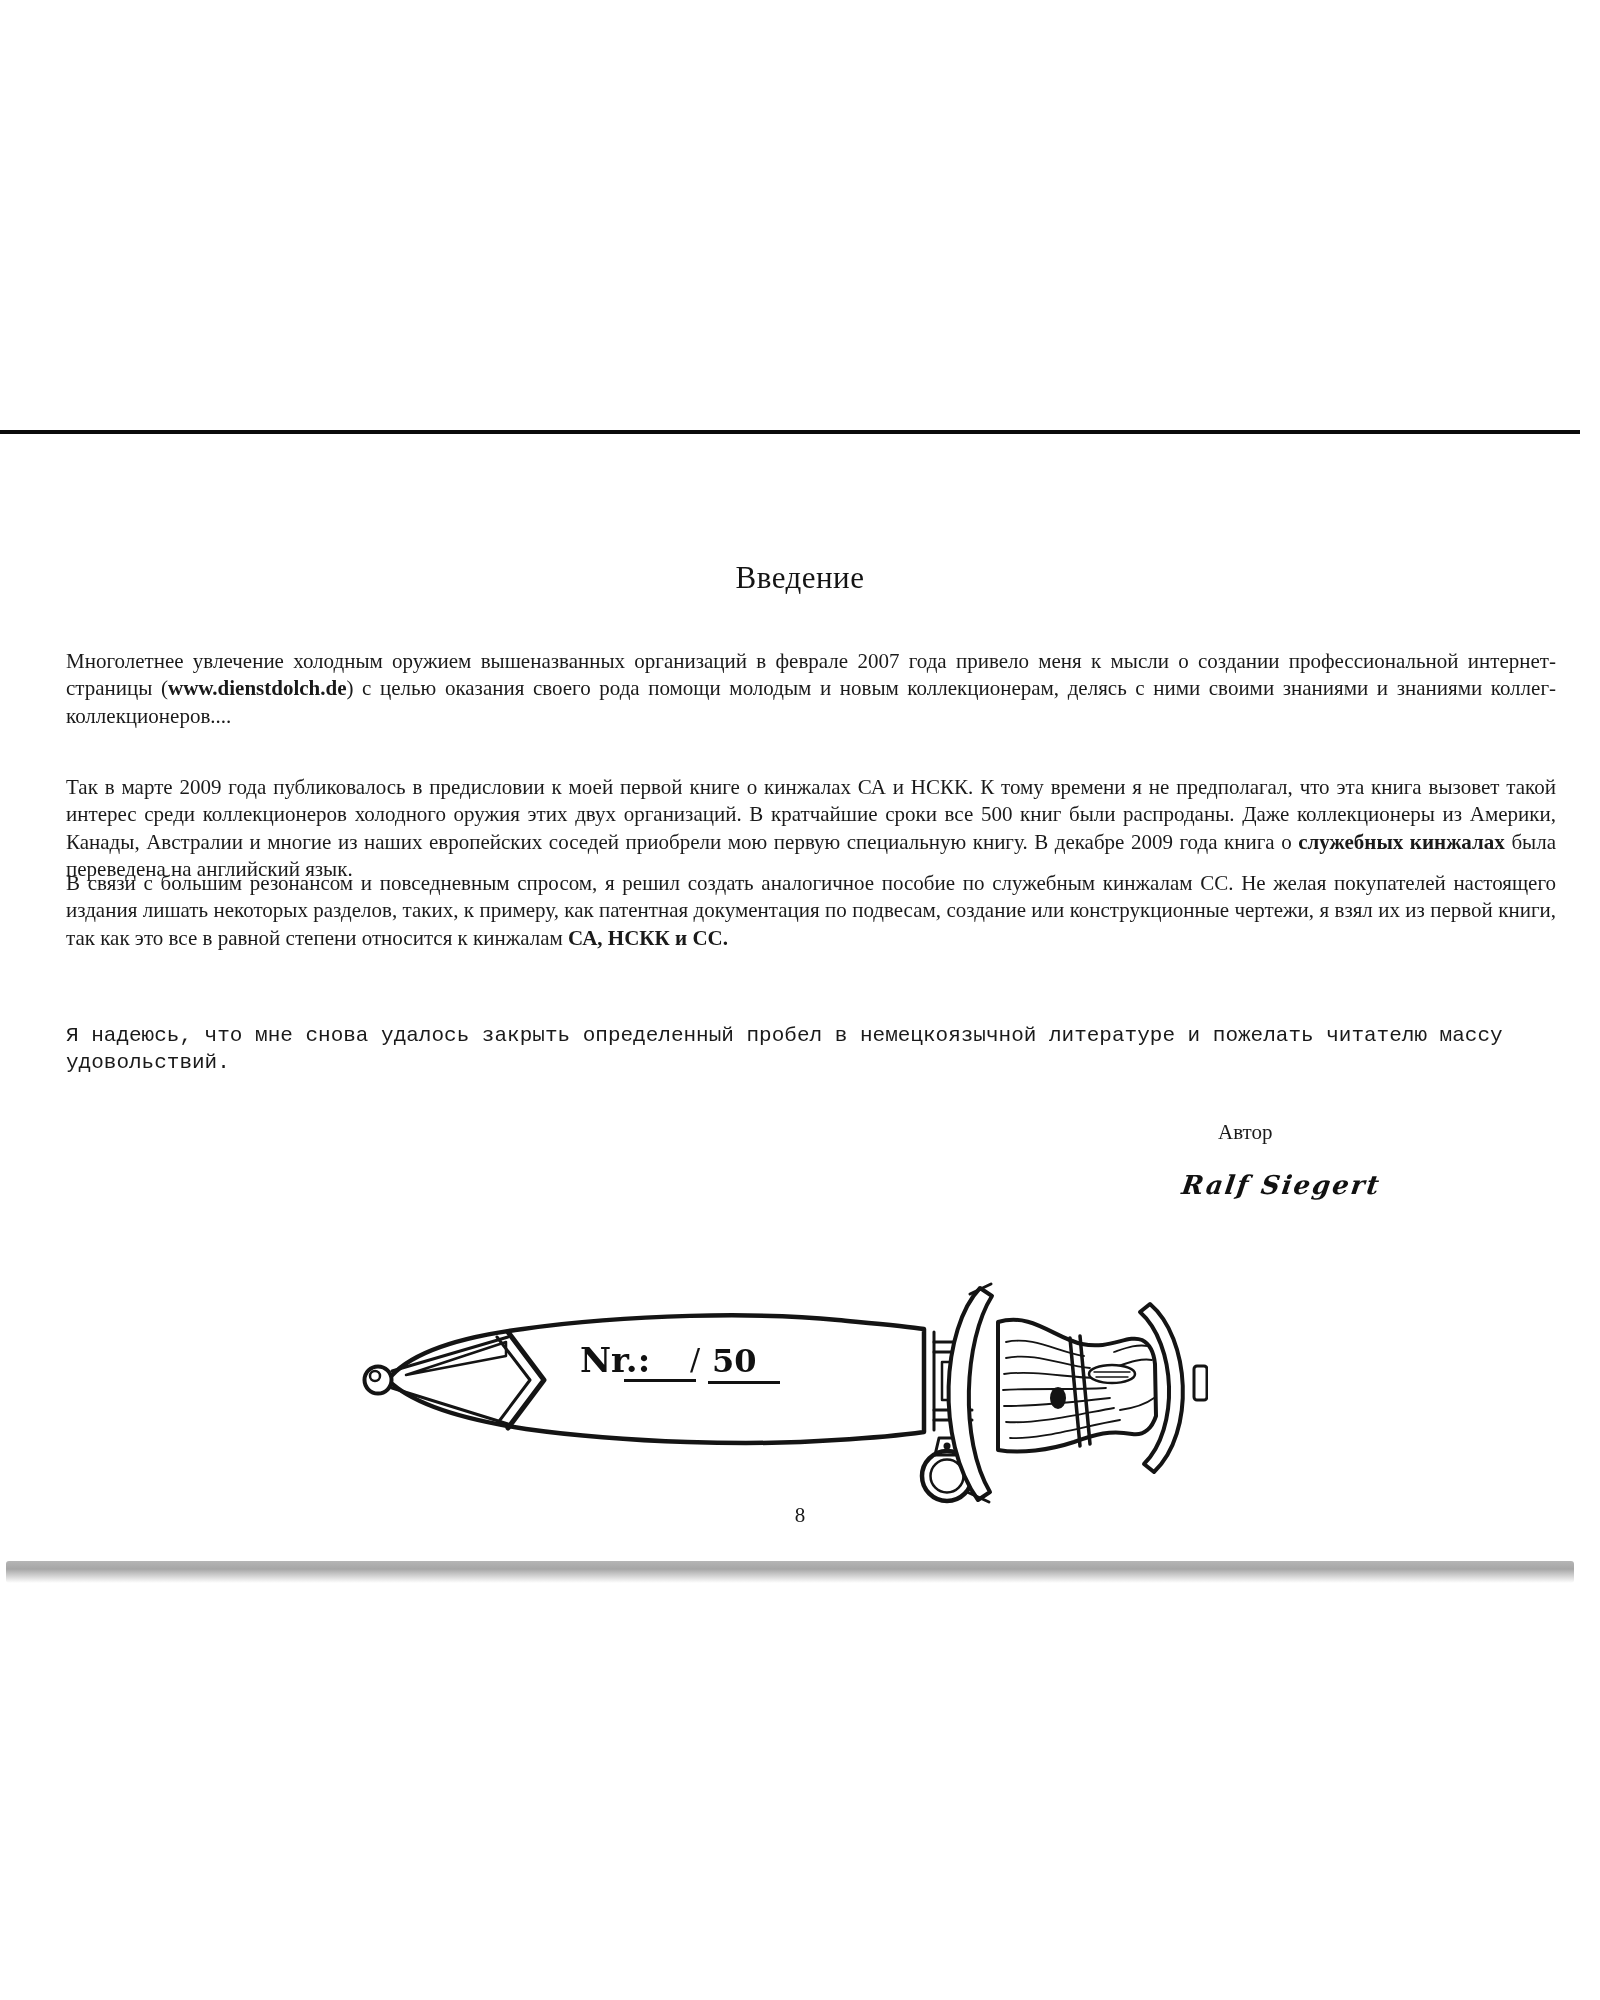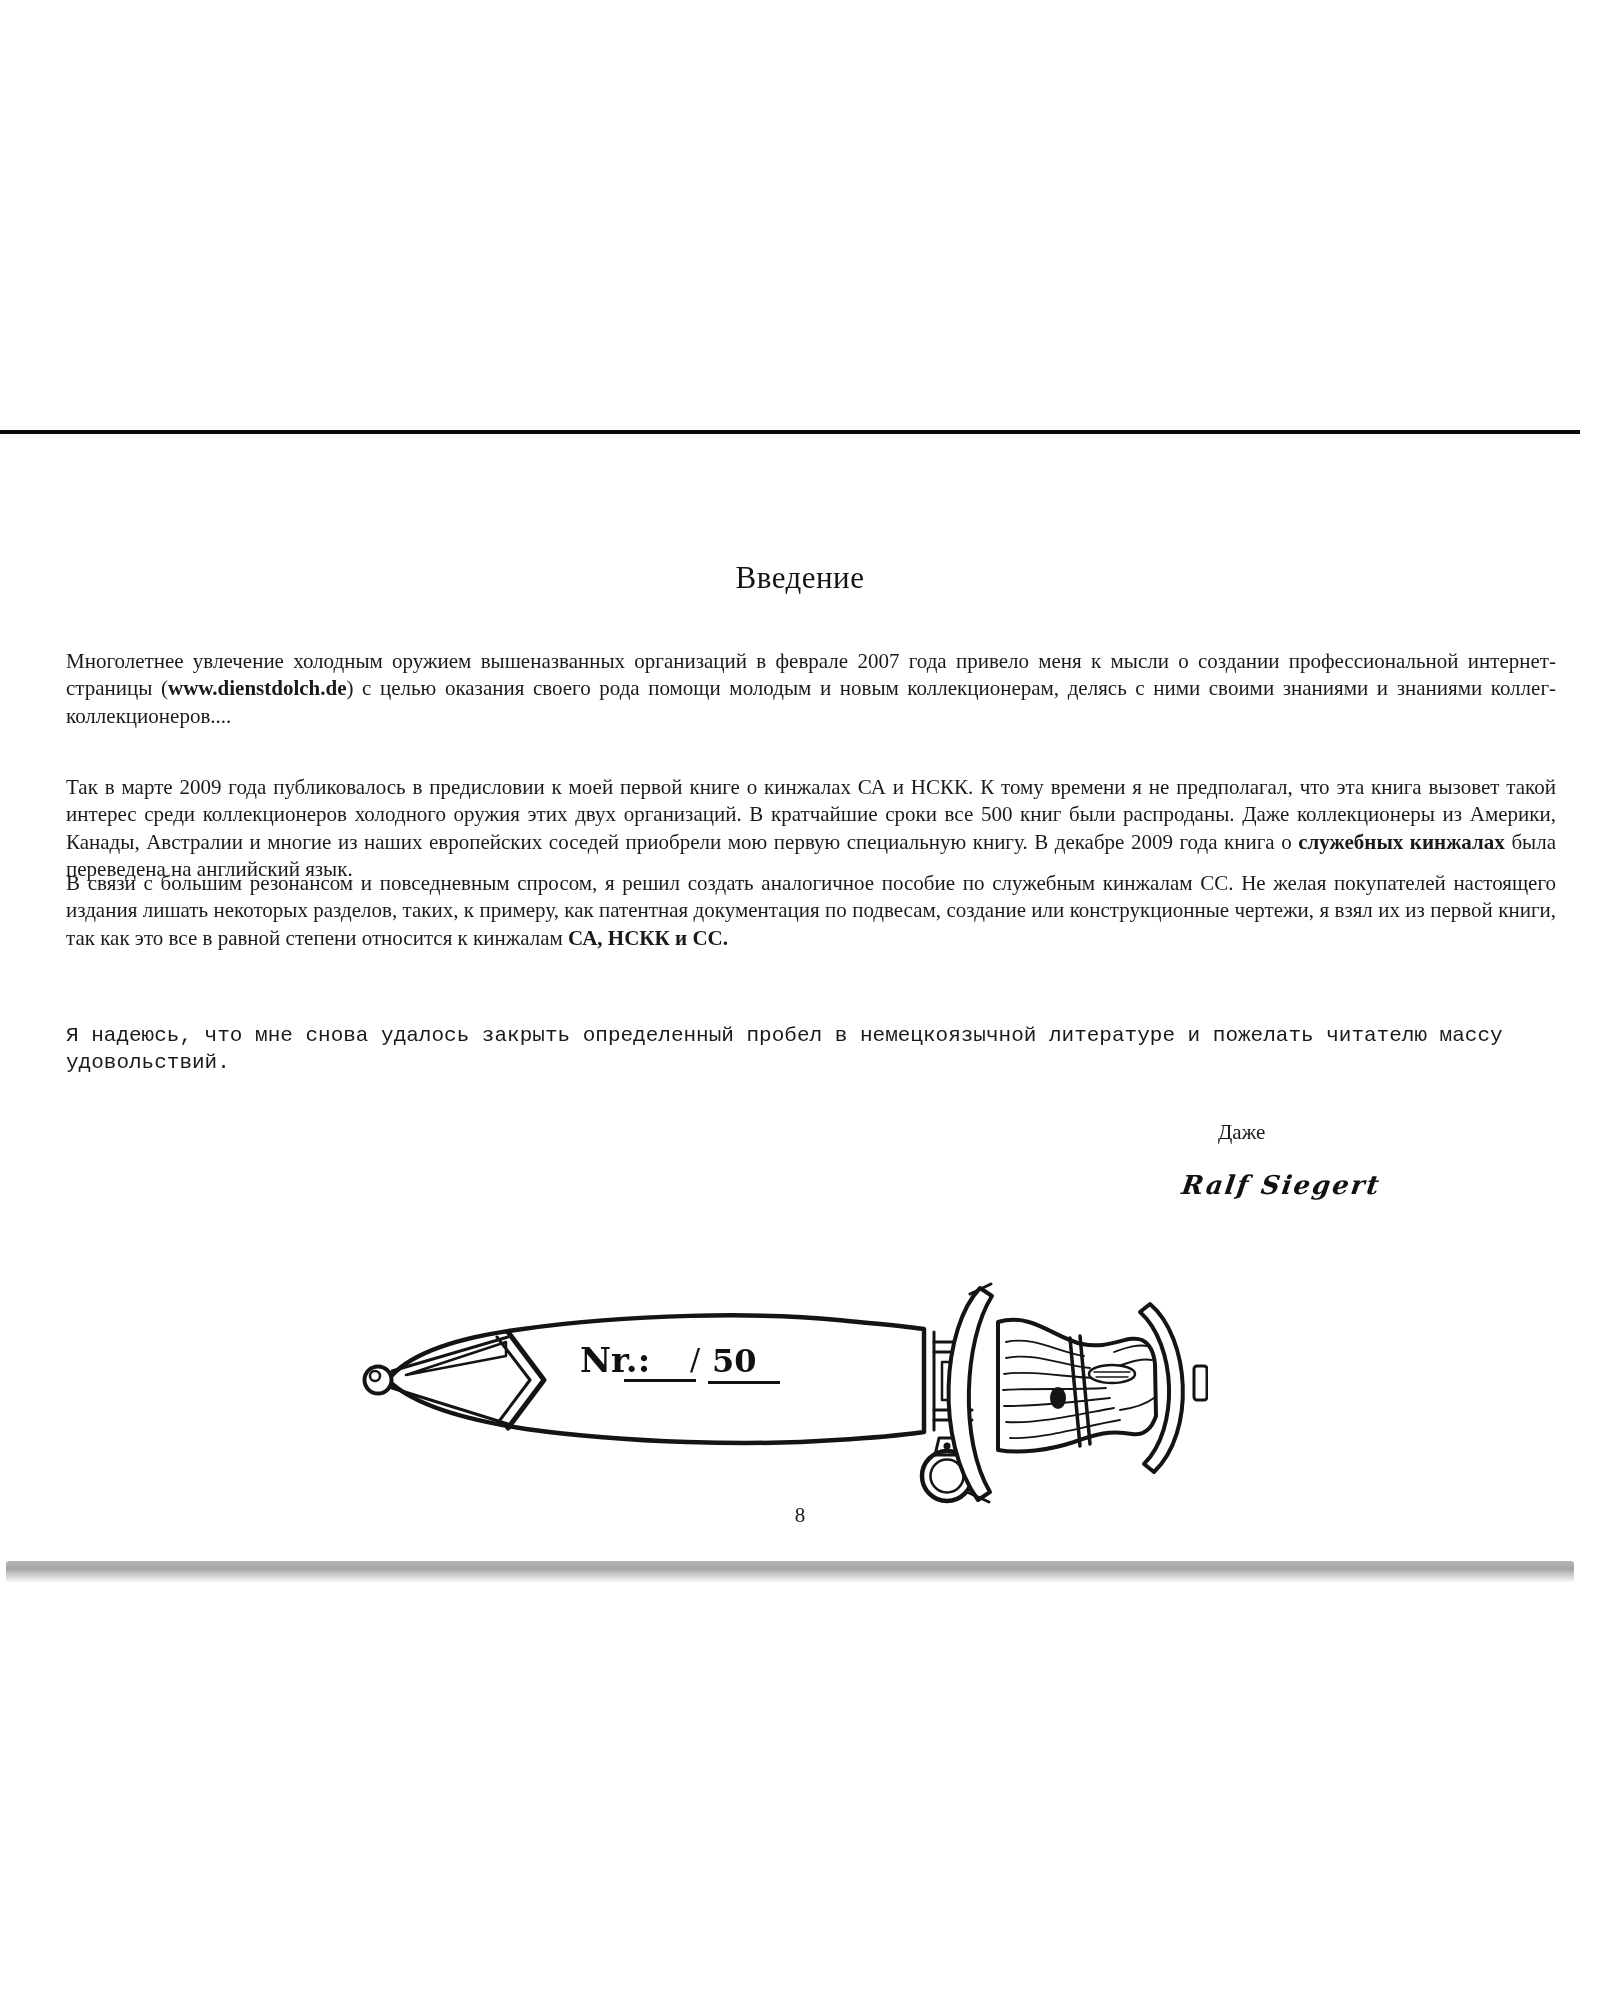--- a/index.html
+++ b/index.html
@@ -83,21 +83,21 @@
   <h1 class="page-title">Введение</h1>
 
   <p class="para p1"><span>Многолетнее увлечение холодным оружием вышеназванных организаций в феврале 2007 года привело меня к мысли о создании профессиональной интернет-страницы (</span><b>www.dienstdolch.de</b><span>) с целью оказания своего рода помощи молодым и новым коллекционерам, делясь с ними своими знаниями и знаниями коллег-коллекционеров....</span></p>
 
   <p class="para p2"><span>Так в марте 2009 года публиковалось в предисловии к моей первой книге о кинжалах СА и НСКК. К тому времени я не предполагал, что эта книга вызовет такой интерес среди коллекционеров холодного оружия этих двух организаций. В кратчайшие сроки все 500 книг были распроданы. Даже коллекционеры из Америки, Канады, Австралии и многие из наших европейских соседей приобрели мою первую специальную книгу. В декабре 2009 года книга о </span><b>служебных кинжалах</b><span> была переведена на английский язык.</span></p>
 
   <p class="para p3"><span>В связи с большим резонансом и повседневным спросом, я решил создать аналогичное пособие по служебным кинжалам СС. Не желая покупателей настоящего издания лишать некоторых разделов, таких, к примеру, как патентная документация по подвесам, создание или конструкционные чертежи, я взял их из первой книги, так как это все в равной степени относится к кинжалам </span><b>СА, НСКК и СС.</b><span></span></p>
 
   <p class="para p4">Я надеюсь, что мне снова удалось закрыть определенный пробел в немецкоязычной литературе и пожелать читателю массу удовольствий.</p>
 
-  <div class="author-label">Даже</div>
+  <div class="author-label">Автор</div>
   <div class="signature">Ralf Siegert</div>
 
   <svg class="dagger" viewBox="0 0 850 230">
     <g stroke="#141414" fill="none" stroke-linecap="round" stroke-linejoin="round">
 
       <g>
         <path d="M 30 100 C 50 74 95 58 165 49 C 270 34 400 32 480 40 C 512 43 548 46 566 49 L 566 152 C 545 155 512 158 478 160 C 395 166 268 163 168 149 C 95 138 52 122 30 100 Z" fill="#ffffff" stroke-width="4.5"></path>
       </g>
 
       <g>

